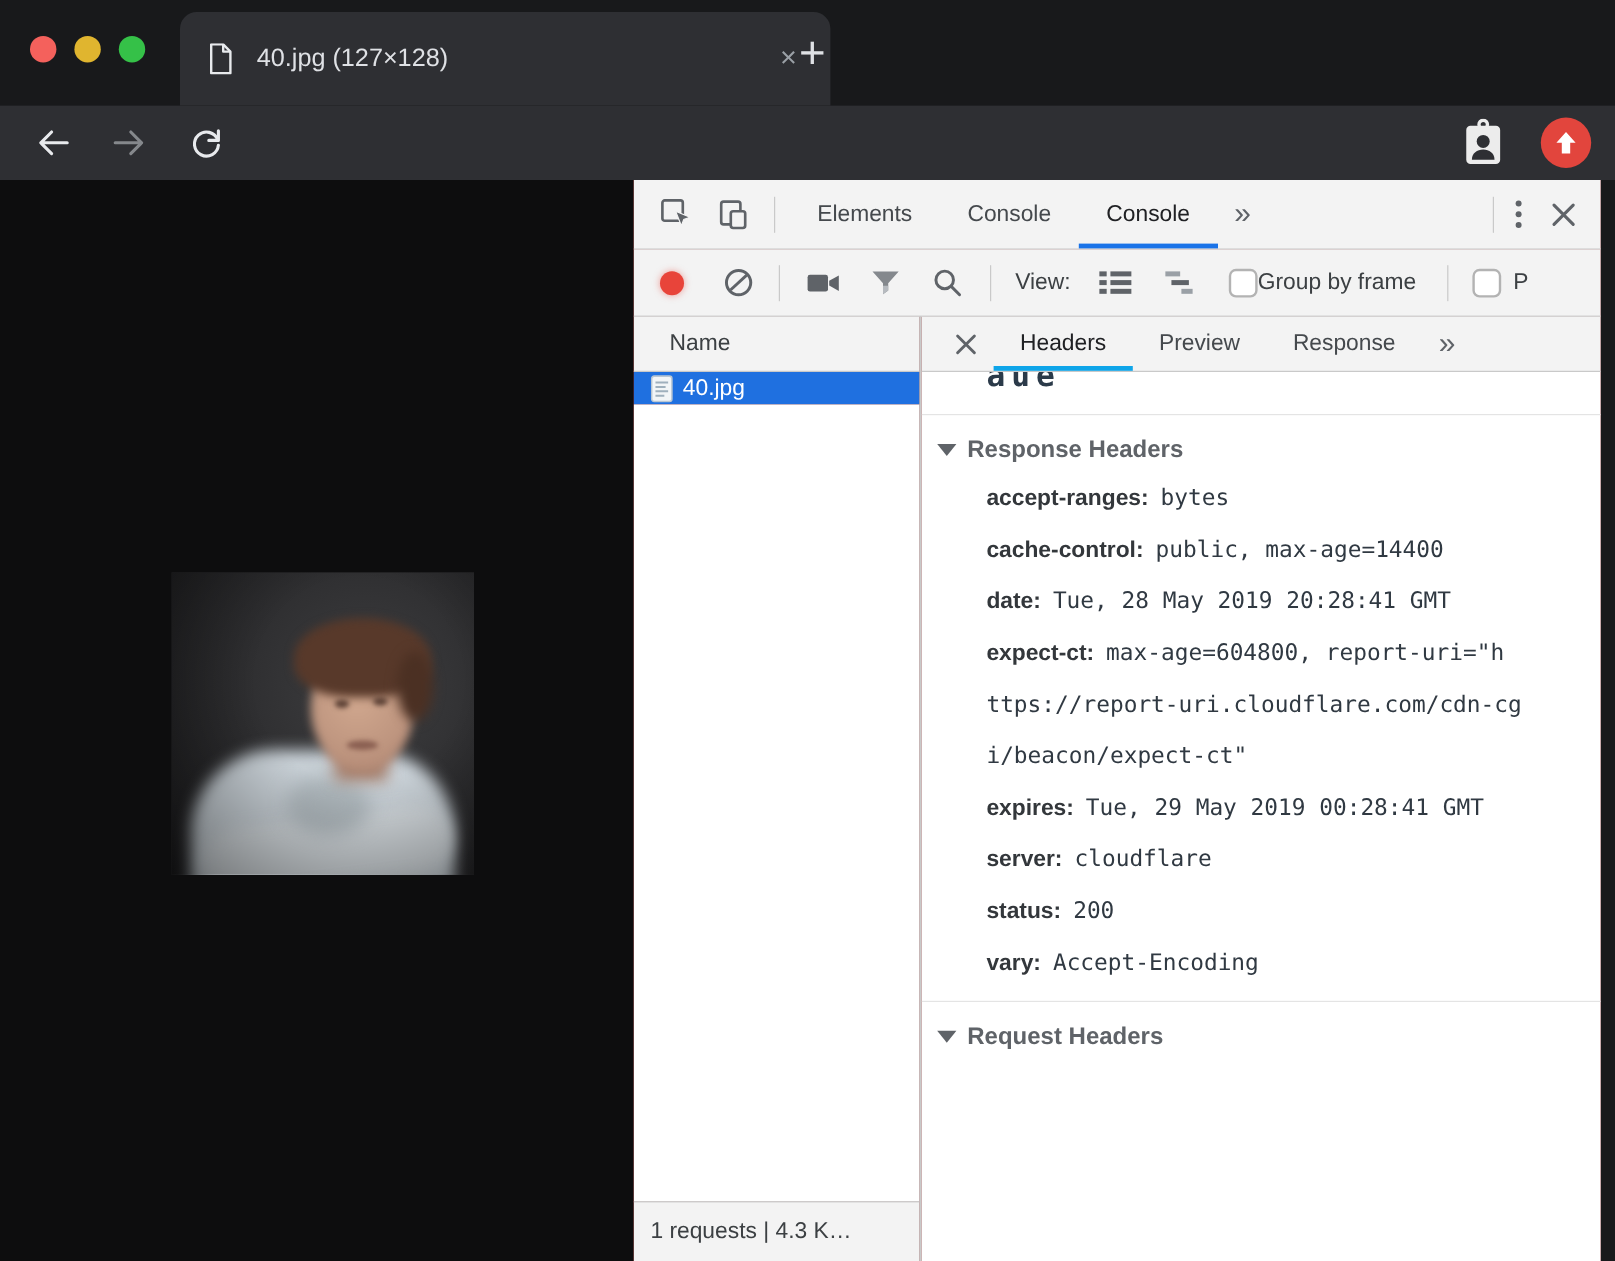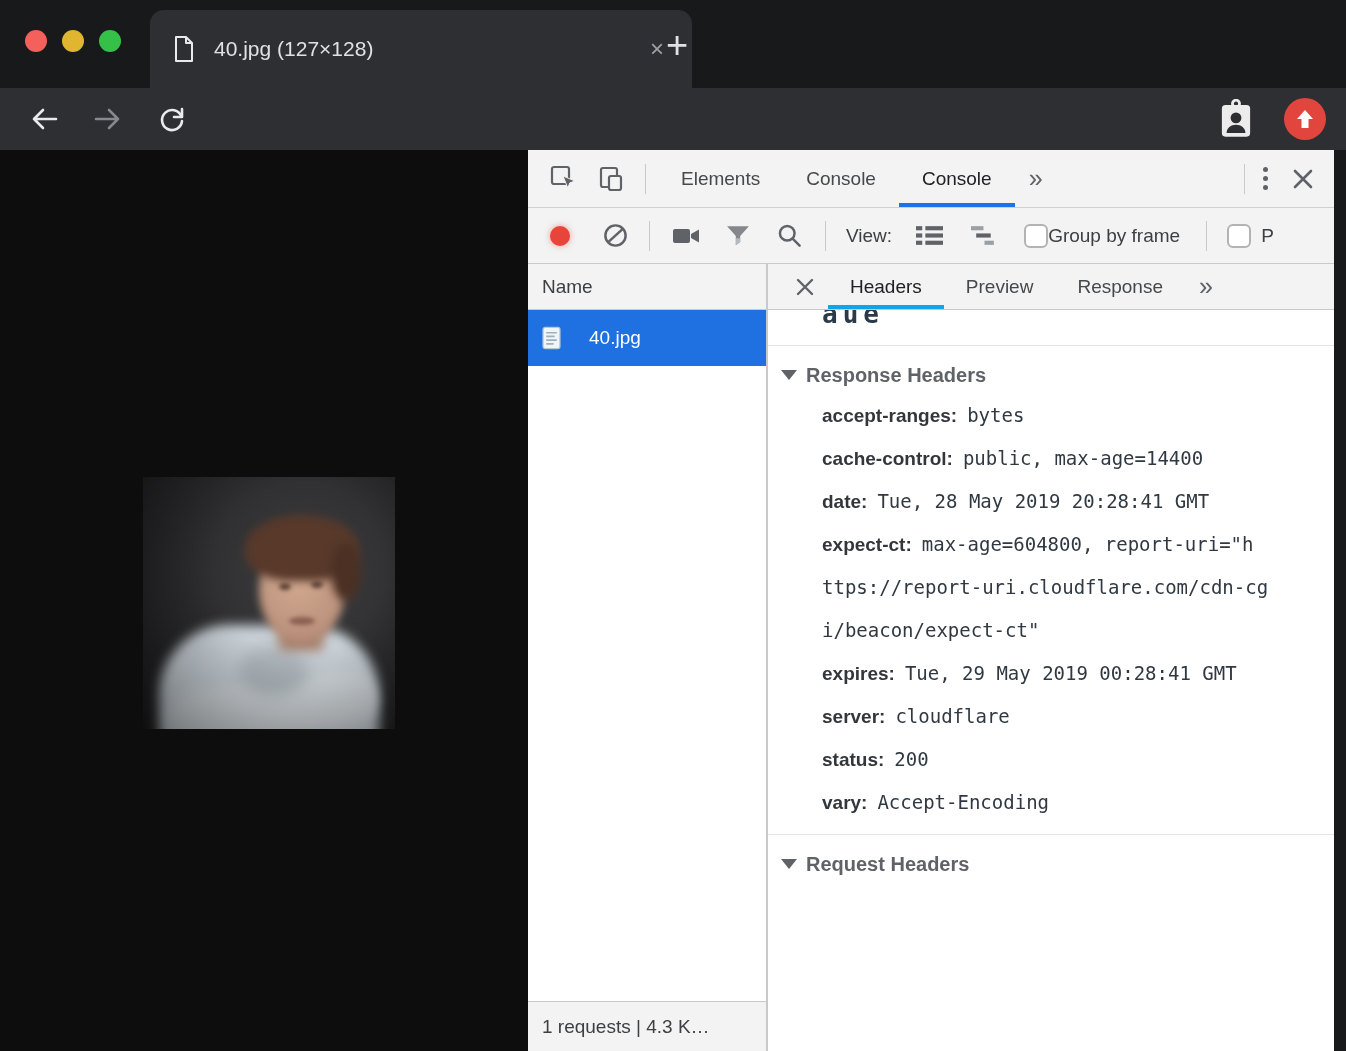--- a/index.html
+++ b/index.html
@@ -68,23 +68,23 @@
 
   .dt-toolbar { height:56px; background:#f3f3f3; border-bottom:1px solid #c9c9c9; display:flex;
                 align-items:center; padding-left:22px; white-space:nowrap; }
   .rec-dot { width:20px; height:20px; border-radius:50%; background:#e8443a; box-shadow:0 0 6px rgba(232,68,58,.5); }
   .tl-label { font-size:19px; color:#3c4043; }
   .cbox { width:24px; height:24px; border:2px solid #b3b3b3; border-radius:6px; background:#fff; }
 
   .dt-main { display:flex; height:787px; }
   .requests { width:240px; border-right:2px solid #c9c9c9; display:flex; flex-direction:column; }
   .col-header { height:46px; line-height:45px; background:#f3f3f3; border-bottom:1px solid #c9c9c9;
-                padding-left:14px; font-size:19px; color:#3c4043; }
-  .req-row { height:56px; background:#1f70e0; color:#fff; display:flex; align-items:center;
-             gap:28px; padding-left:14px; font-size:19px; }
+                padding-left:30px; font-size:19px; color:#3c4043; }
+  .req-row { height:27px; background:#1f70e0; color:#fff; display:flex; align-items:center;
+             gap:8px; padding-left:14px; font-size:19px; }
   .req-fill { flex:1; background:#fff; }
   .req-status { height:50px; background:#f3f3f3; border-top:1px solid #c9c9c9; display:flex;
                 align-items:center; padding-left:14px; font-size:19px; color:#3c4043; }
 
   .details { flex:1; display:flex; flex-direction:column; min-width:0; }
   .detail-tabs { height:46px; background:#f3f3f3; border-bottom:1px solid #c9c9c9; display:flex;
                  align-items:stretch; padding-left:14px; }
   .detail-tabs .x { display:flex; align-items:center; padding:0 14px; }
   .htab { display:flex; align-items:center; padding:0 22px; font-size:19px; color:#45494d; }
   .htab.active { color:#202124; border-bottom:4px solid #0ea5e9; padding-top:4px; }

